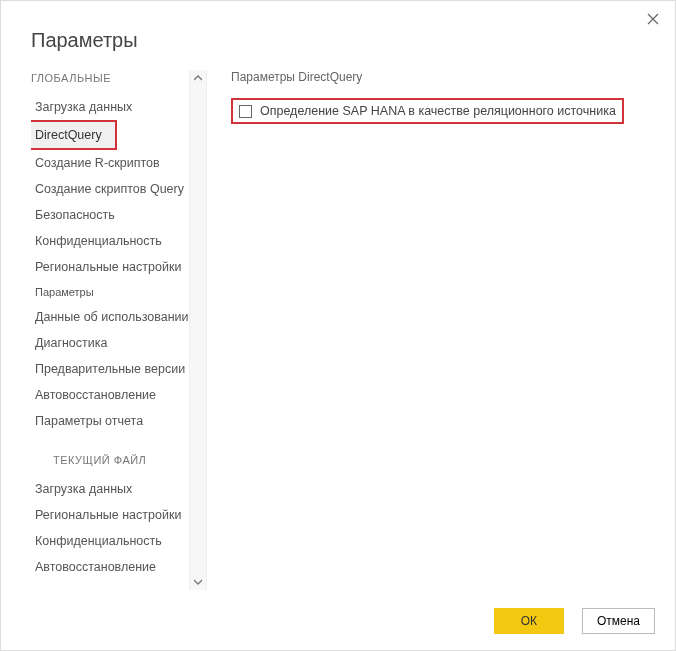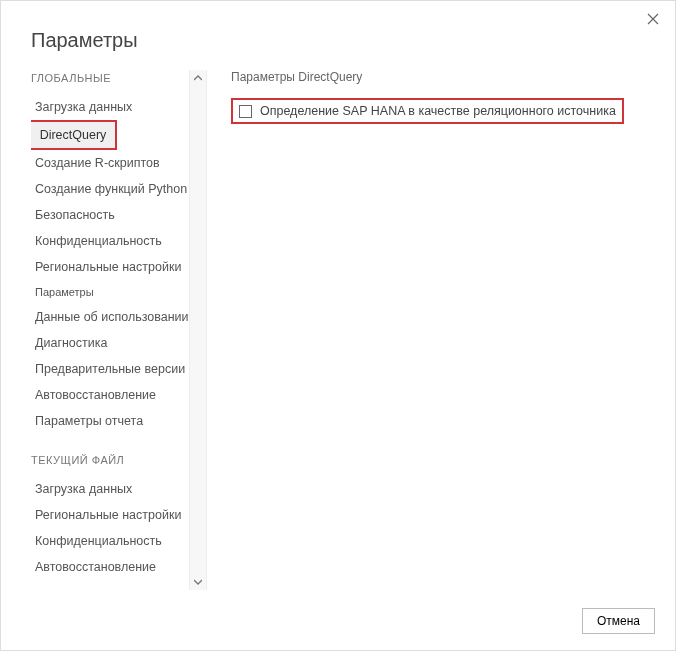--- a/index.html
+++ b/index.html
@@ -49,20 +49,21 @@
     }
     .section-header {
       font-size: 11px;
       color: #777;
       letter-spacing: 0.5px;
       margin-bottom: 10px;
       margin-top: 2px;
     }
     .section-header.second {
       margin-top: 20px;
+      margin-left: 22px;
     }
     .nav-item {
       font-size: 12.5px;
       color: #555;
       padding: 6px 4px;
       cursor: pointer;
       white-space: nowrap;
       overflow: visible;
     }
     .nav-item.small {
@@ -73,21 +74,20 @@
       color: #333;
       font-weight: 500;
       position: relative;
     }
     .nav-item.highlighted {
       border: 2px solid #d13438;
       margin-left: -4px;
       padding-left: 6px;
       display: inline-block;
       min-width: 90px;
-      text-align: center;
     }
     .scrollbar {
       position: absolute;
       right: -8px;
       top: 0;
       bottom: 0;
       width: 18px;
       background: #f7f7f7;
       border-left: 1px solid #eee;
       border-right: 1px solid #eee;
@@ -179,21 +179,21 @@
 
 <h1 class="dialog-title">Параметры</h1>
 
 <div class="content">
   <div class="sidebar">
     <div class="sidebar-inner">
       <div class="section-header">ГЛОБАЛЬНЫЕ</div>
       <div class="nav-item">Загрузка данных</div>
       <div class="nav-item selected highlighted">DirectQuery</div>
       <div class="nav-item">Создание R-скриптов</div>
-      <div class="nav-item">Создание функций Python</div>
+      <div class="nav-item">Создание скриптов Query</div>
       <div class="nav-item">Безопасность</div>
       <div class="nav-item">Конфиденциальность</div>
       <div class="nav-item">Региональные настройки</div>
       <div class="nav-item small">Параметры</div>
       <div class="nav-item">Данные об использовании</div>
       <div class="nav-item">Диагностика</div>
       <div class="nav-item">Предварительные версии функций</div>
       <div class="nav-item">Автовосстановление</div>
       <div class="nav-item">Параметры отчета</div>
 
@@ -221,14 +221,15 @@
   <div class="main-panel">
     <div class="panel-heading">Параметры DirectQuery</div>
     <div class="checkbox-row">
       <div class="checkbox"></div>
       <span class="checkbox-label">Определение SAP HANA в качестве реляционного источника</span>
     </div>
   </div>
 </div>
 
 <div class="footer">
+  <button class="btn btn-primary">ОК</button>
   <button class="btn btn-secondary">Отмена</button>
 </div>
 
 </body></html>

